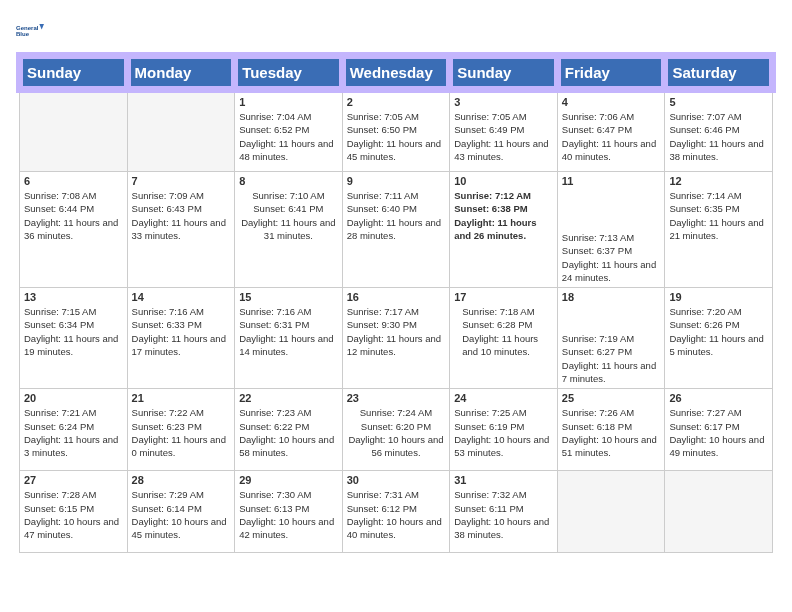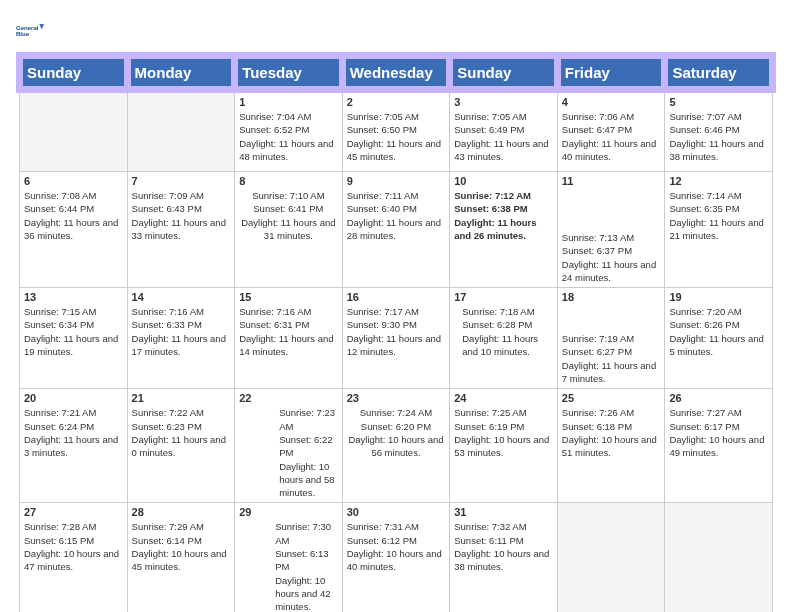--- a/index.html
+++ b/index.html
@@ -233,21 +233,21 @@
 Daylight: 11 hours and 3 minutes.</div>
         </td>
         <td>
           <span class="day-num">21</span>
           <div class="day-info" style="white-space: pre-line;">Sunrise: 7:22 AM
 Sunset: 6:23 PM
 Daylight: 11 hours and 0 minutes.</div>
         </td>
         <td>
           <span class="day-num">22</span>
-          <div class="day-info" style="white-space: pre-line; margin-left: 40px;">Sunrise: 7:23 AM
+          <div class="day-info" style="white-space: pre-line;">Sunrise: 7:23 AM
 Sunset: 6:22 PM
 Daylight: 10 hours and 58 minutes.</div>
         </td>
         <td>
           <span class="day-num">23</span>
           <div class="day-info" style="white-space: pre-line; text-align: center;">Sunrise: 7:24 AM
 Sunset: 6:20 PM
 Daylight: 10 hours and 56 minutes.</div>
         </td>
         <td>
@@ -277,21 +277,21 @@
 Daylight: 10 hours and 47 minutes.</div>
         </td>
         <td>
           <span class="day-num">28</span>
           <div class="day-info" style="white-space: pre-line;">Sunrise: 7:29 AM
 Sunset: 6:14 PM
 Daylight: 10 hours and 45 minutes.</div>
         </td>
         <td>
           <span class="day-num">29</span>
-          <div class="day-info" style="white-space: pre-line; margin-left: 36px;">Sunrise: 7:30 AM
+          <div class="day-info" style="white-space: pre-line;">Sunrise: 7:30 AM
 Sunset: 6:13 PM
 Daylight: 10 hours and 42 minutes.</div>
         </td>
         <td>
           <span class="day-num">30</span>
           <div class="day-info" style="white-space: pre-line;">Sunrise: 7:31 AM
 Sunset: 6:12 PM
 Daylight: 10 hours and 40 minutes.</div>
         </td>
         <td>

